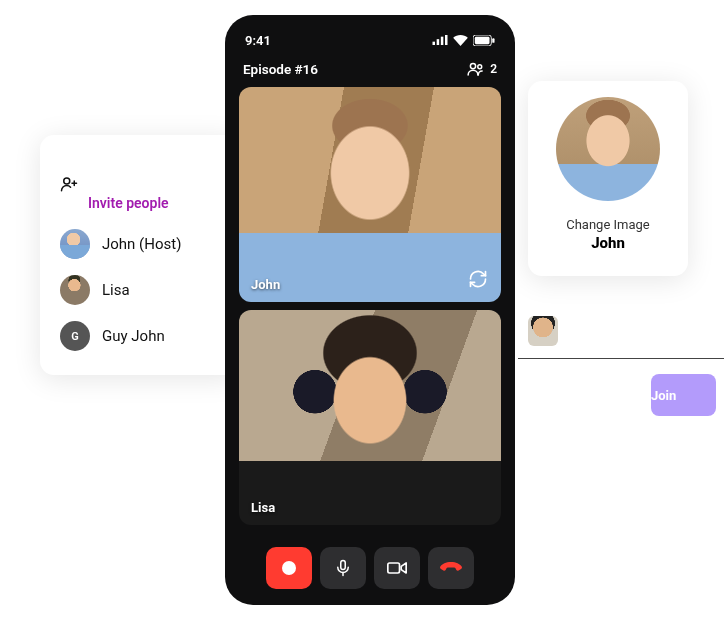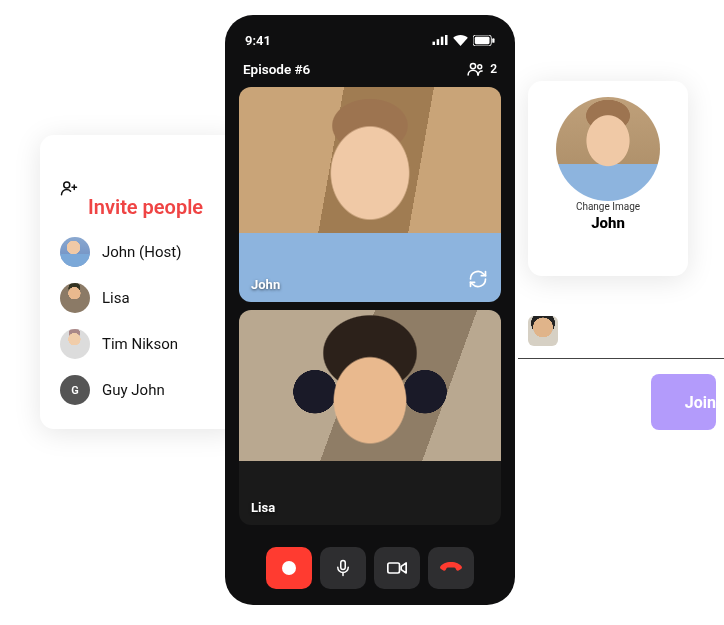--- a/index.html
+++ b/index.html
@@ -23,23 +23,23 @@
       box-shadow: 0 4px 28px rgba(0,0,0,0.10);
       padding: 22px 20px 24px 20px;
     }
     .invite-header {
       display: flex;
       align-items: center;
       gap: 10px;
       margin-bottom: 18px;
     }
     .invite-header-label {
-      font-size: 20px;
-      font-weight: 600;
-      color: #ef4444;
+      font-size: 14px;
+      font-weight: 600;
+      color: #a21caf;
       margin-top: 38px;
     }
     .person {
       display: flex;
       align-items: center;
       gap: 12px;
       margin-top: 16px;
     }
     .avatar {
       width: 30px;
@@ -195,22 +195,23 @@
       width: 104px;
       height: 104px;
       border-radius: 50%;
       background:
         radial-gradient(ellipse 44px 52px at 50% 42%, #f0c9a6 0 48%, transparent 50%),
         radial-gradient(ellipse 36px 26px at 50% 18%, #9d7450 0 60%, transparent 62%),
         linear-gradient(to top, #8db4de 0 36%, transparent 36%),
         linear-gradient(#bfa07a, #a88a64);
     }
     .profile-change {
-      font-size: 10px;
+      font-size: 13px;
       color: #333;
+      margin-top: 16px;
     }
     .profile-name {
       font-size: 15px;
       font-weight: 800;
       color: #000;
       margin-top: 2px;
     }
 
     
     .floating-avatar {
@@ -233,27 +234,27 @@
       height: 0;
       border-top: 1px solid #444;
     }
 
     
     .join-btn {
       position: absolute;
       left: 651px;
       top: 374px;
       width: 65px;
-      height: 56px;
+      height: 42px;
       background: #b39bfb;
       border-radius: 8px;
       display: flex;
       align-items: center;
-      justify-content: flex-end;
-      font-size: 16px;
+      justify-content: flex-start;
+      font-size: 13px;
       font-weight: 700;
       color: #fff;
       cursor: pointer;
     }
 
     svg { display: block; }
   </style>
 </head>
 <body>
 
@@ -272,24 +273,20 @@
 
   <div class="person">
     <div class="avatar av1"></div>
     <span class="person-name">John (Host)</span>
   </div>
   <div class="person">
     <div class="avatar av2"></div>
     <span class="person-name">Lisa</span>
   </div>
   <div class="person">
-    <div class="avatar av3"></div>
-    <span class="person-name">Tim Nikson</span>
-  </div>
-  <div class="person">
     <div class="avatar av4">
         <span>G</span>
       </div>
     <span class="person-name">Guy John</span>
   </div>
 </div>
 
 <div class="profile-card">
   <div class="profile-avatar"></div>
   <div class="profile-change">Change Image</div>
@@ -324,21 +321,21 @@
         <svg width="22" height="11" viewBox="0 0 24 12">
             <rect x="0" y="0" width="20" height="12" rx="3" fill="none" stroke="#fff" stroke-width="1"></rect>
             <rect x="2" y="2" width="16" height="8" rx="1.5" fill="#fff"></rect>
             <rect x="21" y="3.5" width="2.5" height="5" rx="1" fill="#fff"></rect>
           </svg>
       </span>
     </div>
   </div>
 
   <div class="title-row">
-    <span class="title-text">Episode #6</span>
+    <span class="title-text">Episode #16</span>
     <div class="count-group">
       <span>
         <svg width="18" height="14" viewBox="0 0 24 18" fill="none" stroke="#fff" stroke-width="2" stroke-linecap="round">
           <circle cx="8" cy="5" r="3.5"></circle>
           <path d="M1.5 17c0-3.6 2.9-6.5 6.5-6.5s6.5 2.9 6.5 6.5"></path>
           <circle cx="17" cy="6" r="2.6"></circle>
           <path d="M15 17c0-3 2.3-5.5 5.2-5.5"></path>
         </svg>
       </span>
       <span>2</span>

